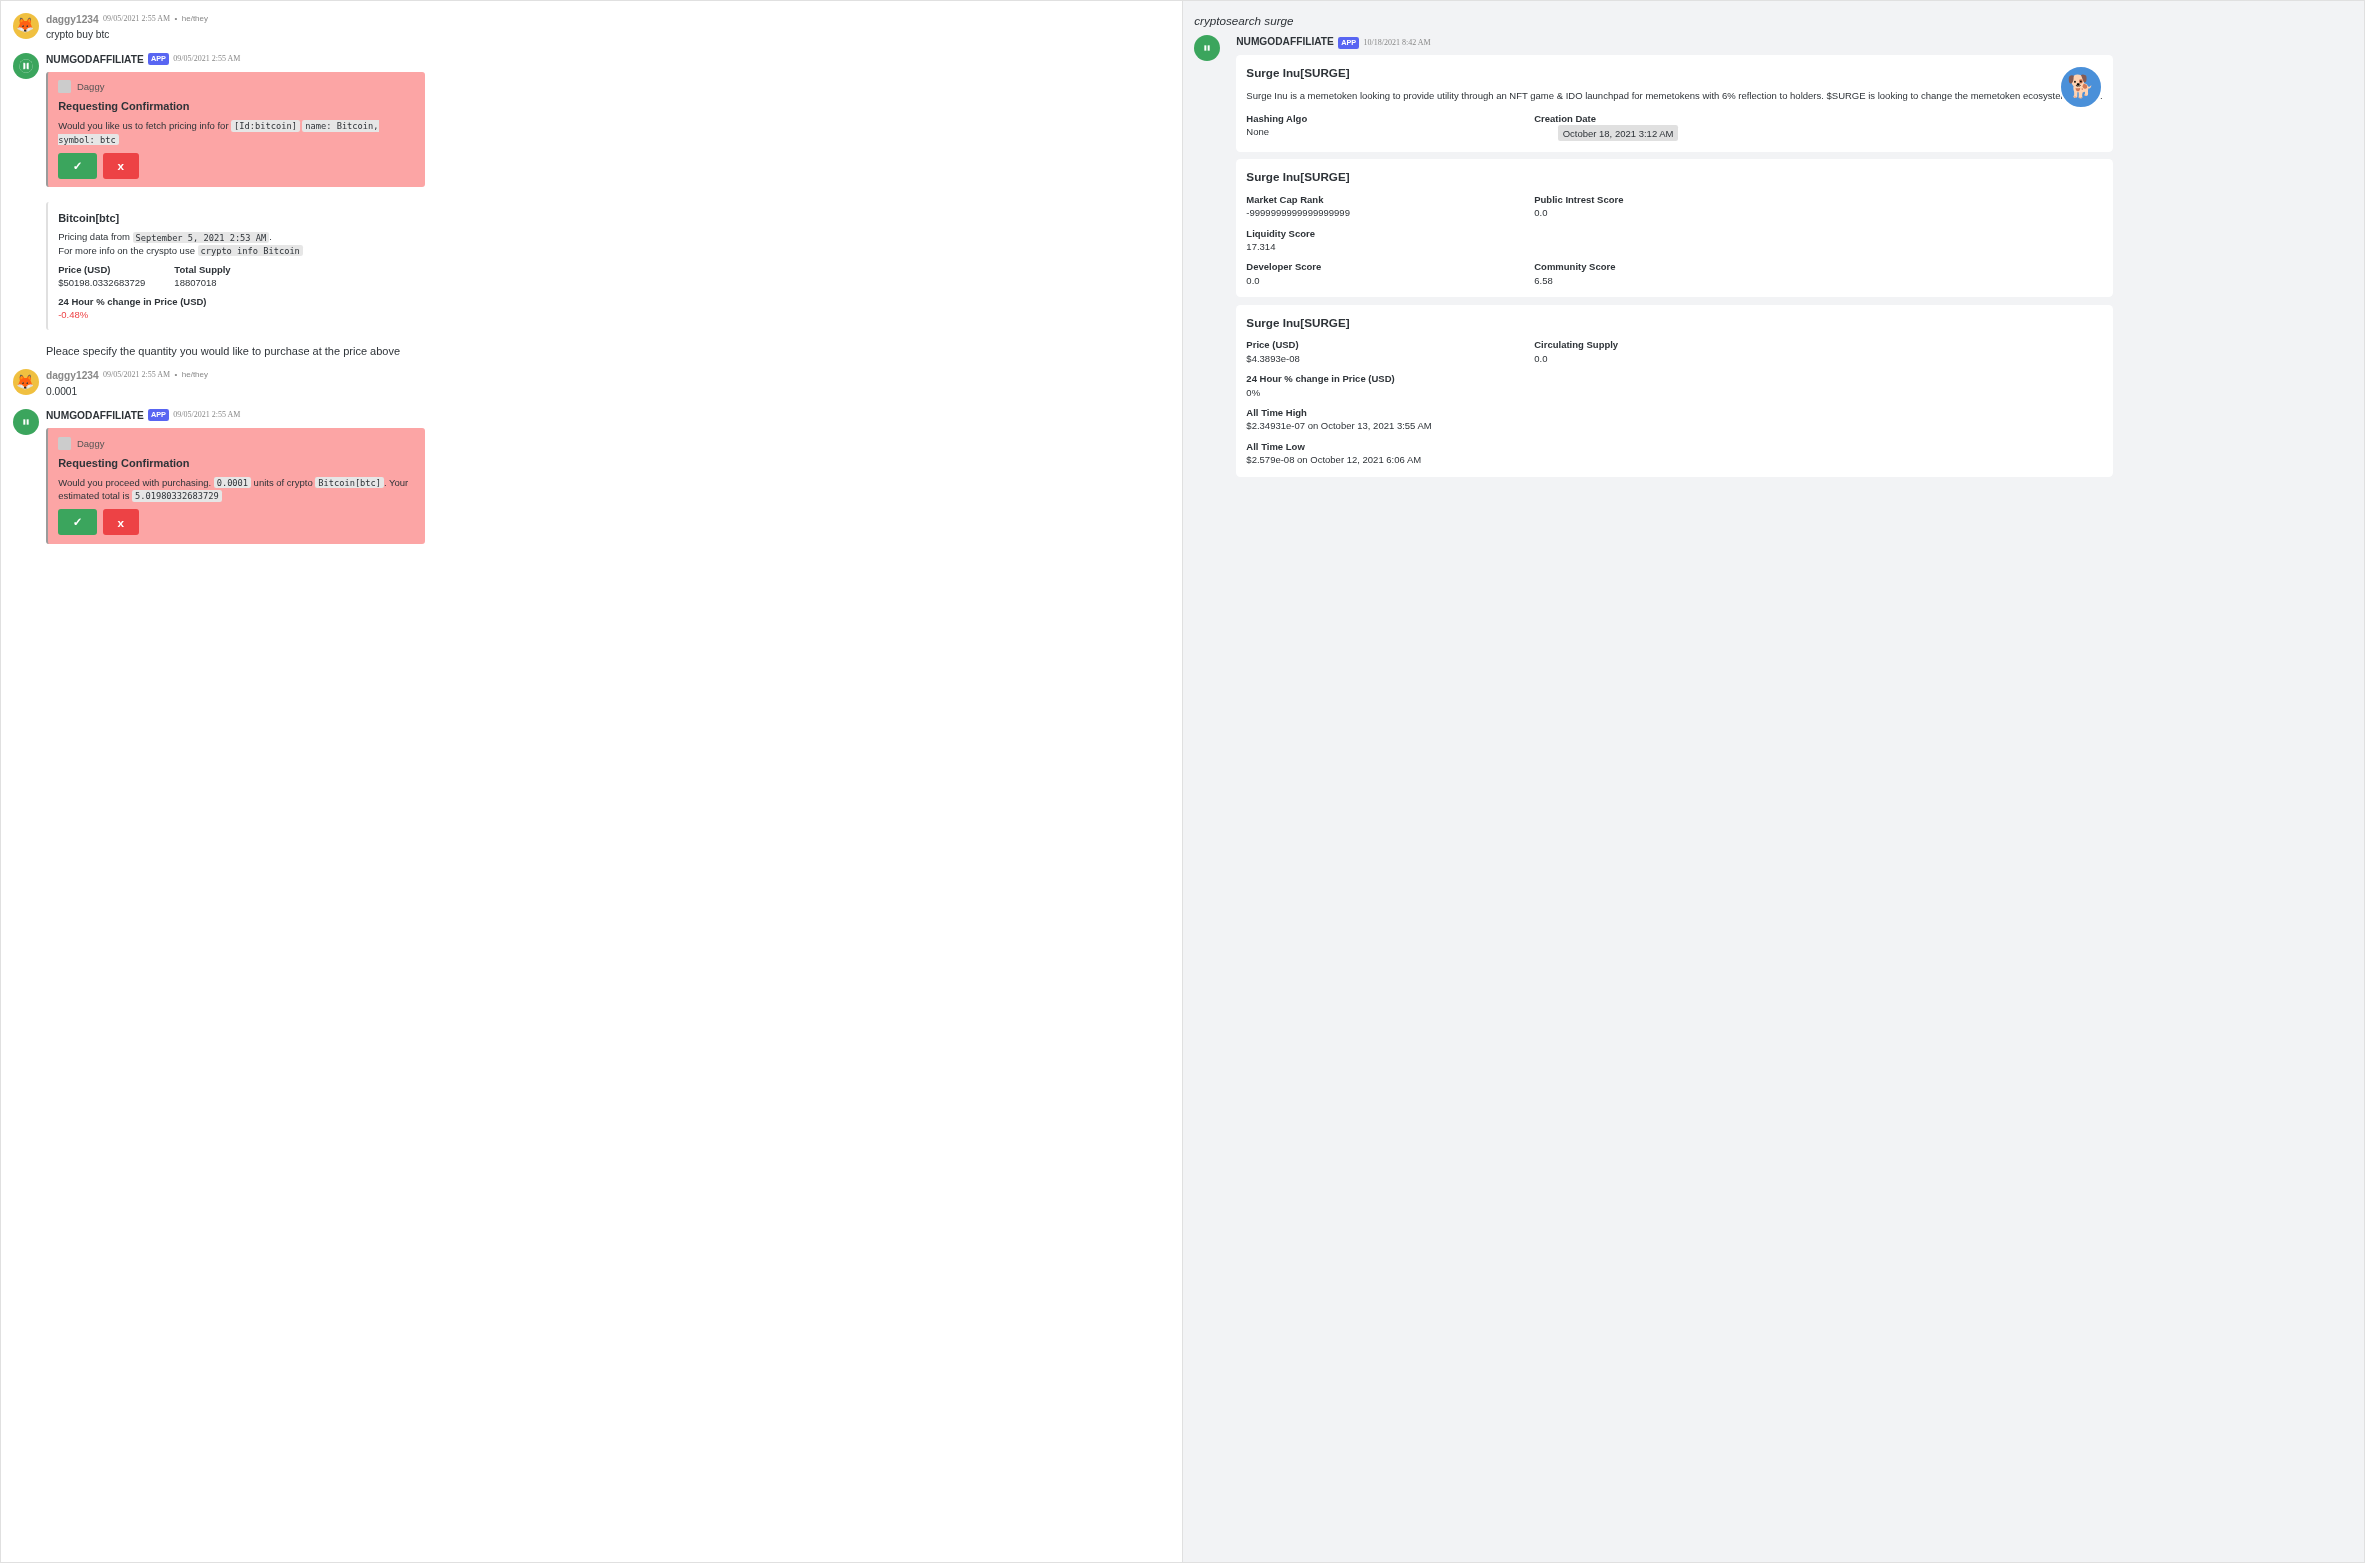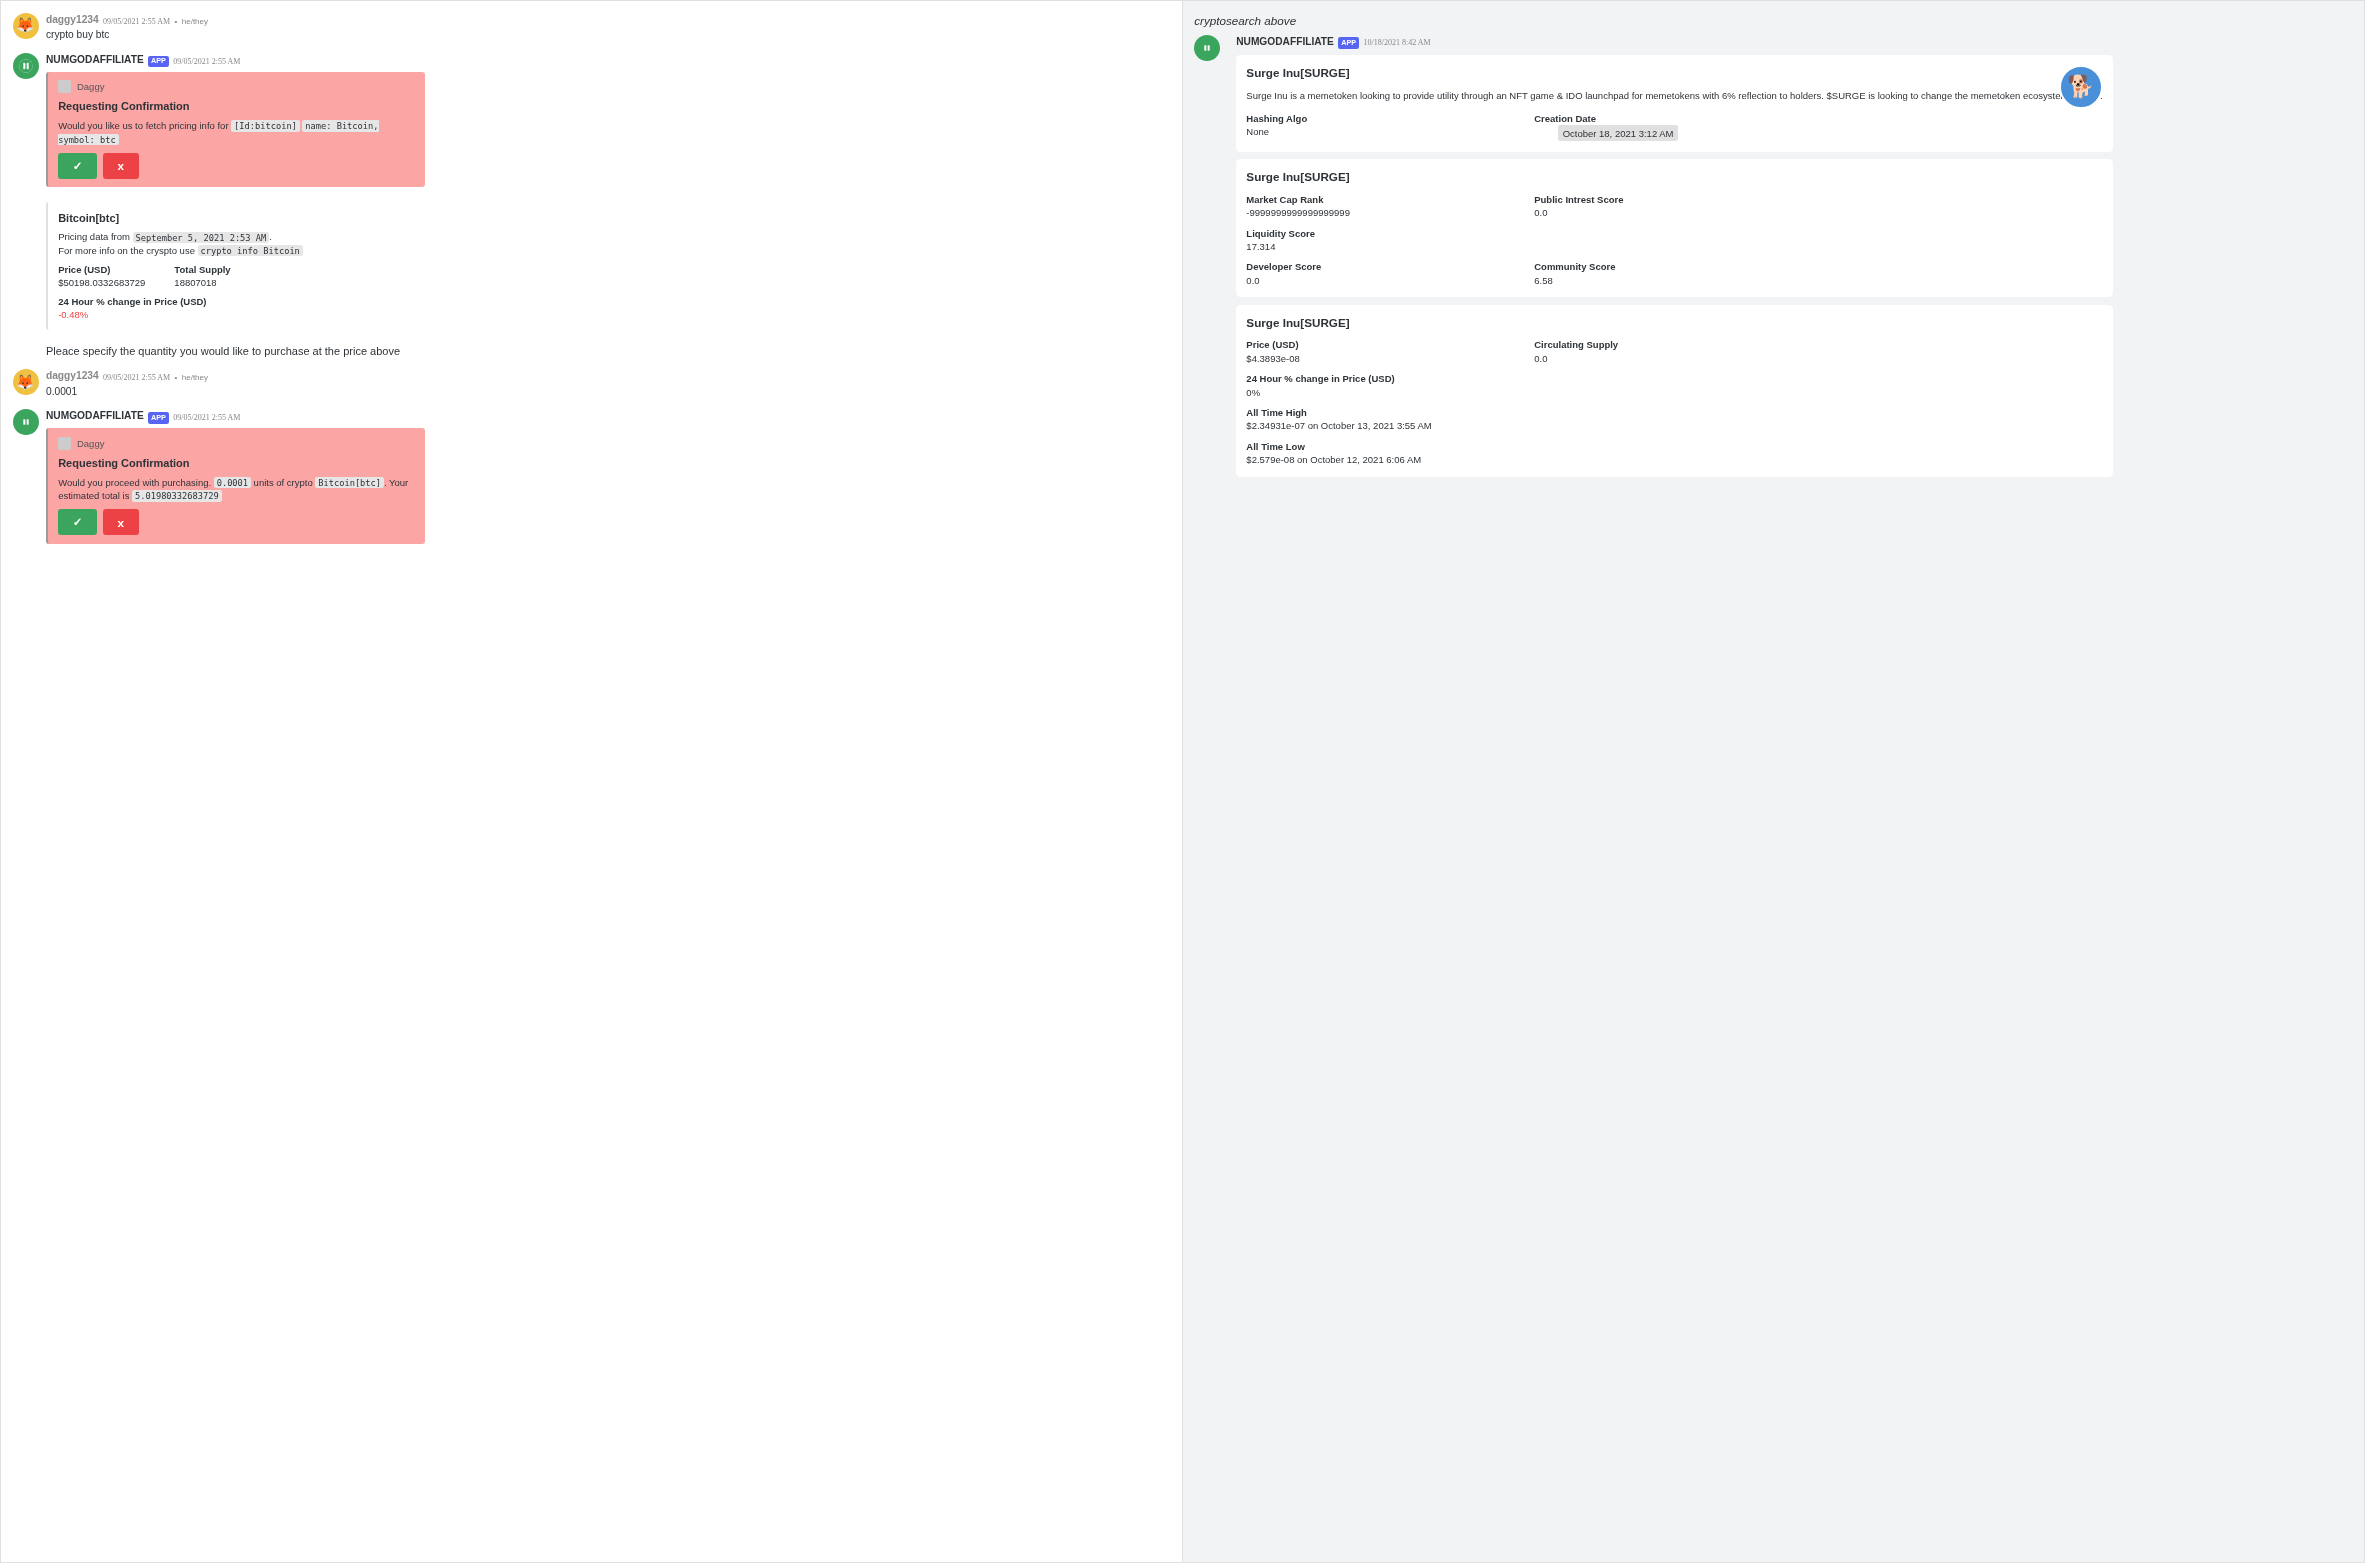--- a/index.html
+++ b/index.html
@@ -52,21 +52,21 @@
     }
     .avatar-daggy {
       background: #f0c040;
       font-size: 14.6px;
     }
     .message-content {
       flex: 1;
     }
     .message-header {
       display: flex;
-      align-items: flex-end;
+      align-items: flex-start;
       gap: 4.4px;
       margin-bottom: 1.5px;
     }
     .username {
       font-weight: 700;
       font-size: 10.2px;
     }
     .username-daggy { color: #888; }
     .username-bot { color: #2e3338; }
     .app-badge {
@@ -400,21 +400,21 @@
             <button class="btn-confirm">✓</button>
             <button class="btn-cancel">x</button>
           </div>
         </div>
       </div>
     </div>
   </div>
 
   <div class="right-panel">
 
-    <div class="search-query">cryptosearch above</div>
+    <div class="search-query">cryptosearch surge</div>
 
     <div class="right-header">
       <div class="avatar avatar-green">
         <svg width="16" height="16" viewBox="0 0 24 24">
             <rect x="3" y="3" width="18" height="18" rx="9" fill="#3ba55d"></rect>
             <rect x="8" y="8" width="3" height="8" fill="white"></rect>
             <rect x="13" y="8" width="3" height="8" fill="white"></rect>
           </svg>
       </div>
       <div>

